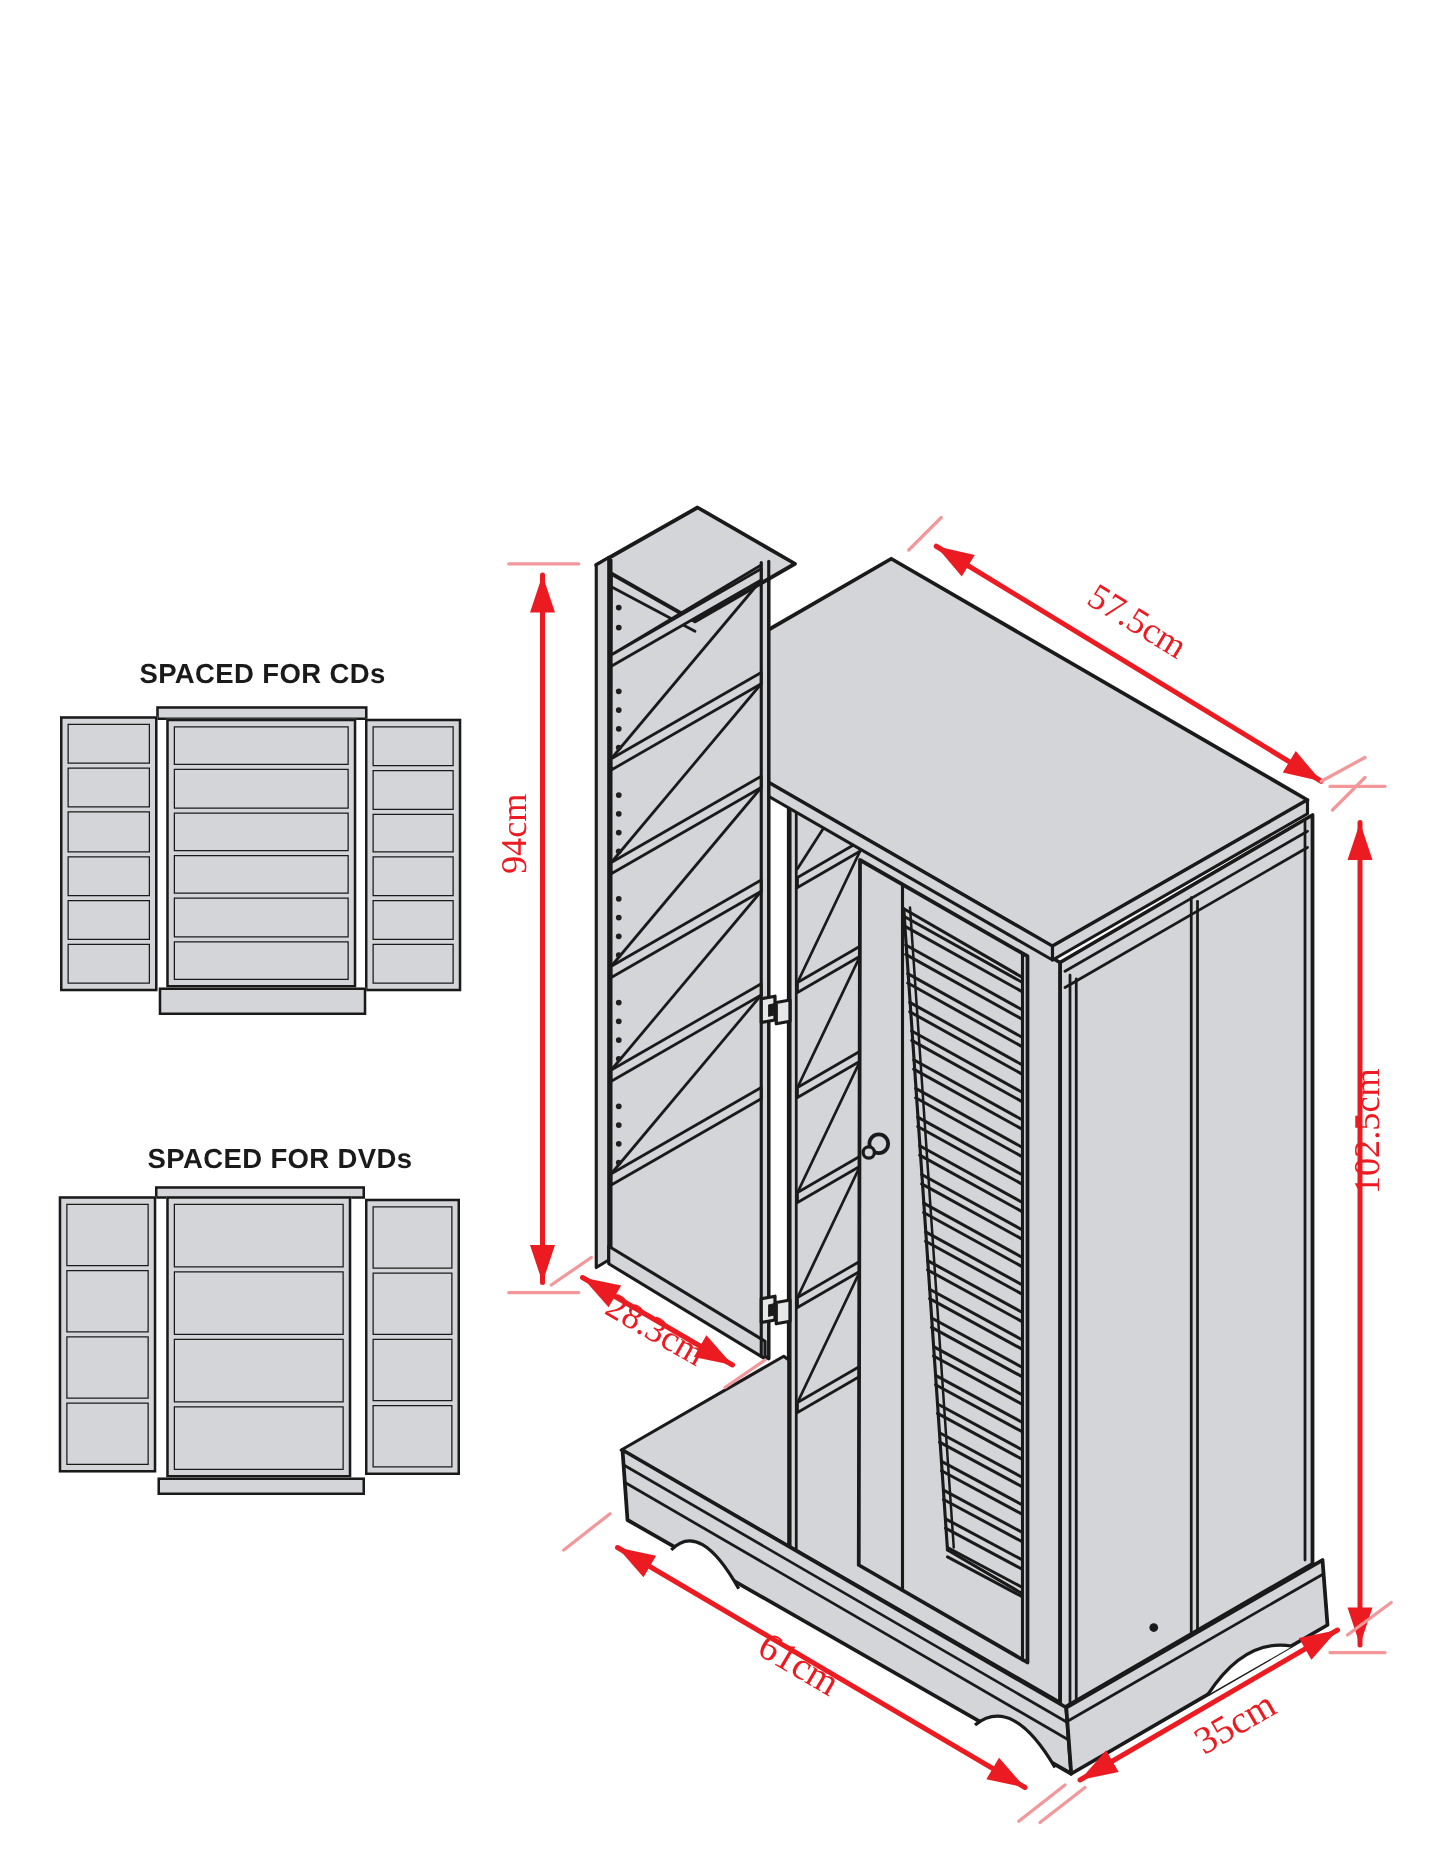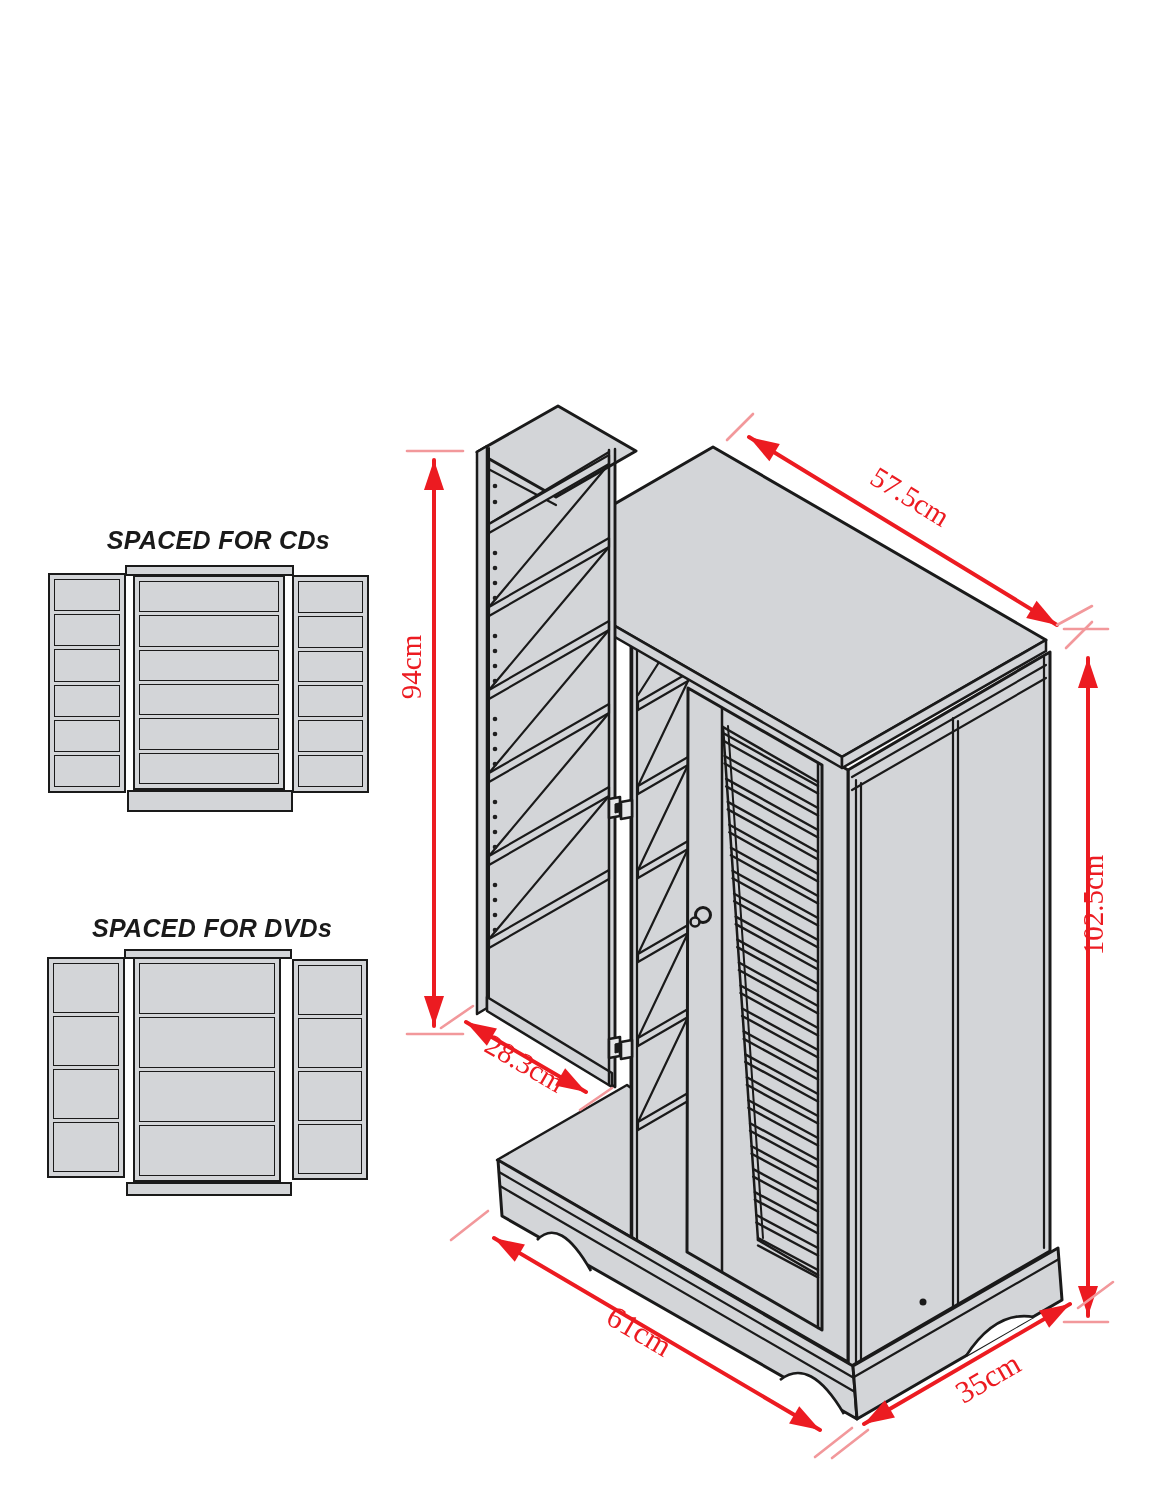--- a/index.html
+++ b/index.html
@@ -1,19 +1,19 @@
 <!DOCTYPE html>
 <html><head>
 <meta charset="utf-8">
 <style>
   html,body{margin:0;padding:0;background:#ffffff;}
   #stage{position:relative;width:1150px;height:1500px;background:#ffffff;overflow:hidden;
          font-family:"Liberation Sans",sans-serif;}
-  .diagram-title{position:absolute;text-align:right;font-weight:bold;font-size:25px;
-                 color:#1a1a1a;letter-spacing:.3px;white-space:nowrap;font-style:italic;}
+  .diagram-title{position:absolute;text-align:center;font-weight:bold;font-size:22px;
+                 color:#1a1a1a;letter-spacing:.3px;white-space:nowrap;}
   .box{position:absolute;background:#d3d5d8;border:2.5px solid #1a1a1a;box-sizing:border-box;}
   .rows{position:absolute;left:4px;right:4px;top:4px;bottom:4px;display:flex;
         flex-direction:column;gap:3px;}
   .shelf-row{flex:1;background:#d3d5d8;border:1.8px solid #1a1a1a;}
   svg{position:absolute;left:0;top:0;}
   text.dim{font-family:"Liberation Serif",serif;}
 </style>
 </head>
 <body>
 
@@ -49,21 +49,21 @@
           <div class="shelf-row"></div>
           <div class="shelf-row"></div>
           <div class="shelf-row"></div>
           <div class="shelf-row"></div>
           <div class="shelf-row"></div>
         </div>
       </div>
       <div class="box" style="left: 127px; top: 790px; width: 166px; height: 22px;"></div>
     </div>
 
-  <div class="diagram-title" id="dvd-title" style="left:92px;top:914px;width:240px;">SPACED FOR DVDs</div>
+  <div class="diagram-title" id="dvd-title" style="left:104px;top:914px;width:240px;">SPACED FOR DVDs</div>
 
   <div id="dvd-diagram">
       <div class="box" style="left: 124px; top: 949px; width: 168px; height: 10px;"></div>
       <div class="box" style="left: 47px; top: 957px; width: 78px; height: 221px;">
         <div class="rows">
           <div class="shelf-row"></div>
           <div class="shelf-row"></div>
           <div class="shelf-row"></div>
           <div class="shelf-row"></div>
         </div>

